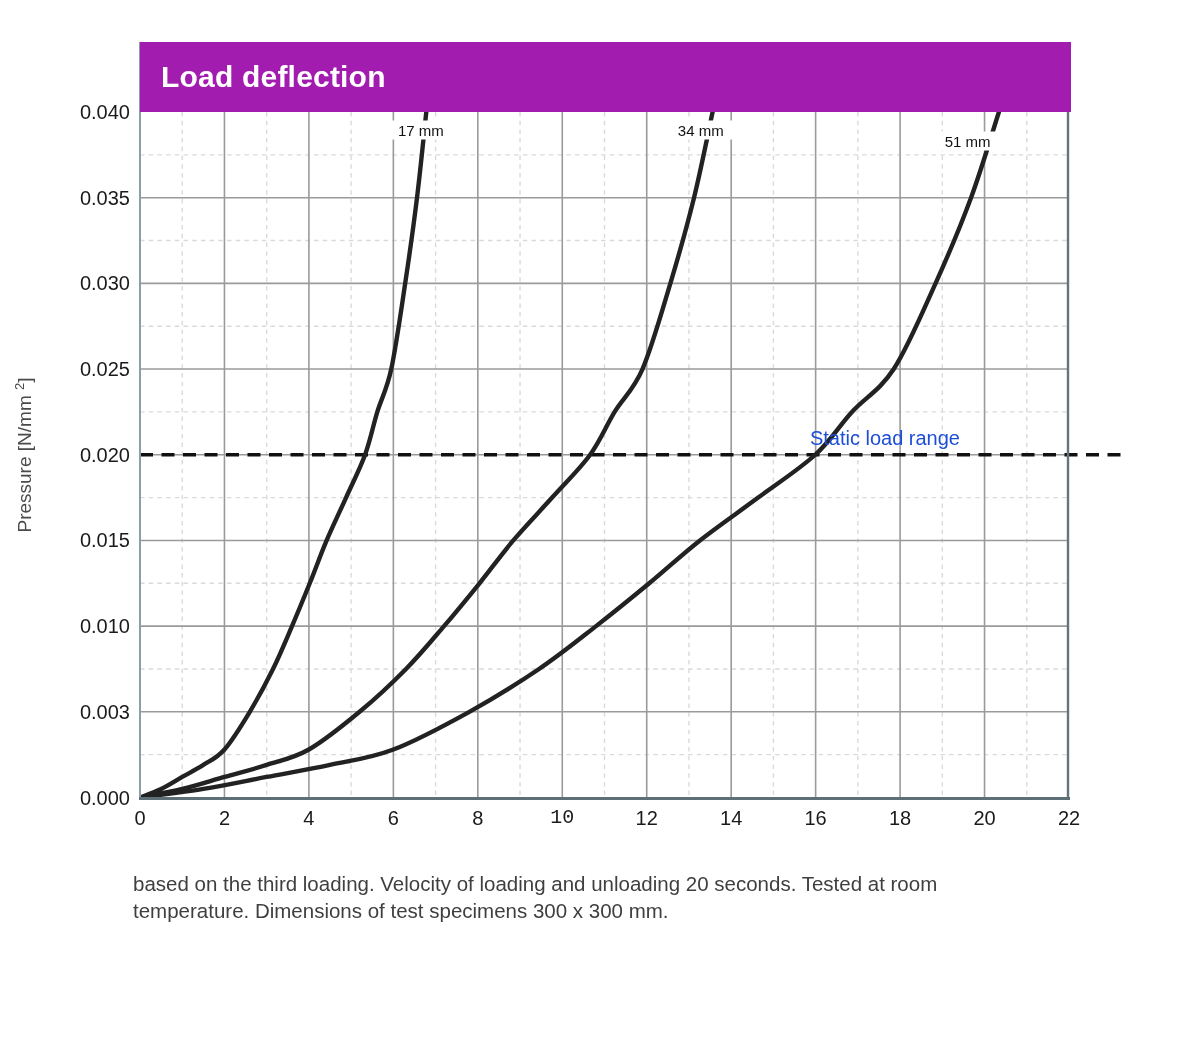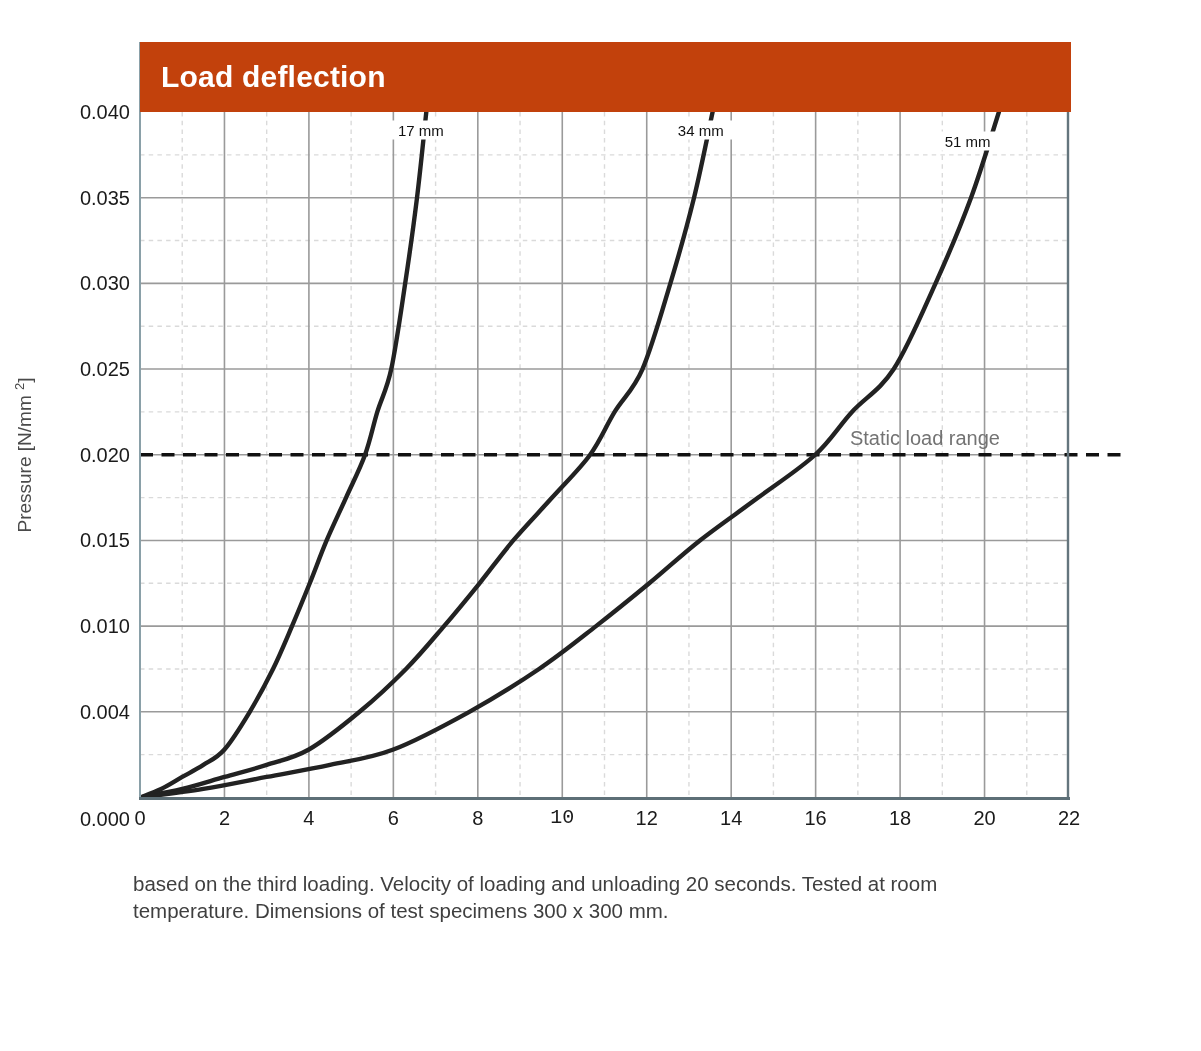--- a/index.html
+++ b/index.html
@@ -1,33 +1,33 @@
 <!DOCTYPE html>
 <html><head>
 <meta charset="utf-8">
 <style>
   html,body{margin:0;padding:0;background:#ffffff;}
   #canvas{position:relative;width:1201px;height:1051px;background:#ffffff;overflow:hidden;
           font-family:"Liberation Sans", sans-serif;}
   #plot-svg{position:absolute;left:0;top:0;}
-  .hdr{position:absolute;left:140px;top:42px;width:931px;height:70px;background:#c2410c;
+  .hdr{position:absolute;left:140px;top:42px;width:931px;height:70px;background:#a21caf;
        display:flex;align-items:center;}
   .hdr span{color:#ffffff;font-size:30px;font-weight:bold;margin-left:21px;letter-spacing:.2px;}
   .ytick{position:absolute;left:30px;width:100px;text-align:right;font-size:20px;color:#1a1a1a;
          height:24px;line-height:24px;}
   .xtick{position:absolute;width:70px;text-align:center;font-size:20px;color:#1a1a1a;
          height:24px;line-height:24px;top:806px;}
   .ylab{position:absolute;left:24px;top:455px;transform:translate(-50%,-50%) rotate(-90deg);
         transform-origin:center;font-size:19px;color:#4a4a4a;white-space:nowrap;}
   .ylab sup{font-size:13px;}
   .xlab{position:absolute;left:140px;top:836px;width:929px;text-align:center;font-size:20px;color:#3f3f3f;}
   .curve-label{position:absolute;transform:translate(-50%,-50%);background:#ffffff;
                padding:1px 20px;font-size:15px;color:#111111;white-space:nowrap;}
-  .static-label{position:absolute;left:700px;top:427px;width:300px;text-align:right;
-                font-size:20px;color:#737373;}
+  .static-label{position:absolute;left:660px;top:427px;width:300px;text-align:right;
+                font-size:20px;color:#1d4ed8;}
   .caption{position:absolute;left:133px;top:870px;width:940px;font-size:20.5px;
            line-height:27.4px;color:#3f3f3f;}
 </style>
 </head>
 <body>
 
 <div id="canvas">
 
   <svg id="plot-svg" width="1201" height="1051">
       <defs>
@@ -82,22 +82,22 @@
 
   <div class="hdr">
     <span>Load deflection</span>
   </div>
 
   <div class="ylab">Pressure [N/mm <sup>2</sup>]</div>
 
   <div class="static-label">Static load range</div>
 
   <div id="ticks">
-      <div class="ytick" style="top: 785.5px; margin-top: 21px;">0.000</div>
-      <div class="ytick" style="top: 699.812px;">0.004</div>
+      <div class="ytick" style="top: 785.5px;">0.000</div>
+      <div class="ytick" style="top: 699.812px;">0.003</div>
       <div class="ytick" style="top: 614.125px;">0.010</div>
       <div class="ytick" style="top: 528.438px;">0.015</div>
       <div class="ytick" style="top: 442.75px;">0.020</div>
       <div class="ytick" style="top: 357.062px;">0.025</div>
       <div class="ytick" style="top: 271.375px;">0.030</div>
       <div class="ytick" style="top: 185.687px;">0.035</div>
       <div class="ytick" style="top: 100px;">0.040</div>
       <div class="xtick" style="left: 105px;">0</div>
       <div class="xtick" style="left: 189.455px;">2</div>
       <div class="xtick" style="left: 273.909px;">4</div>

